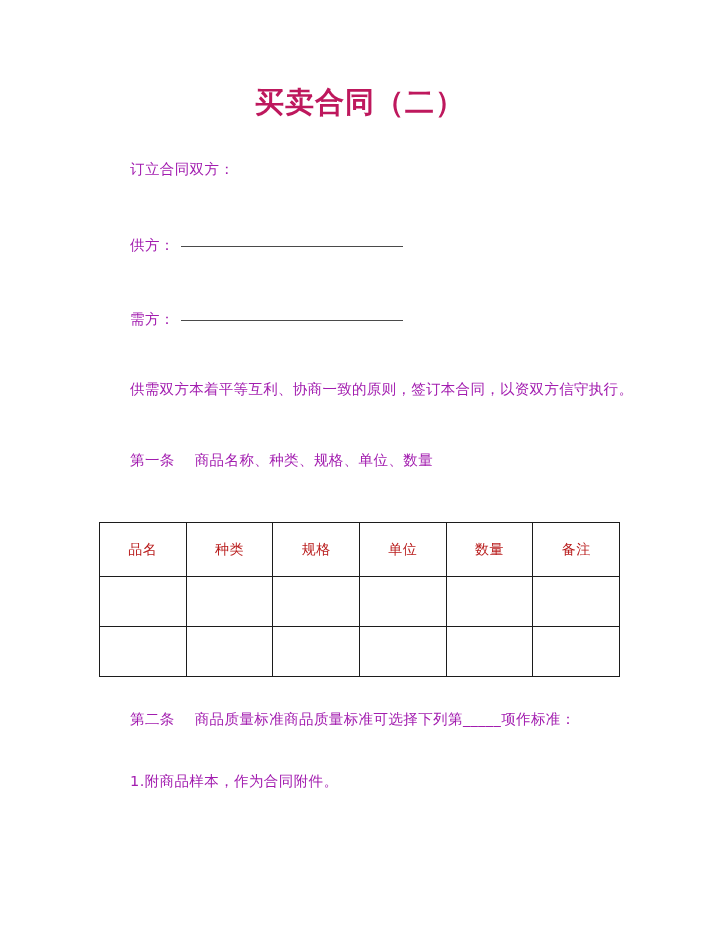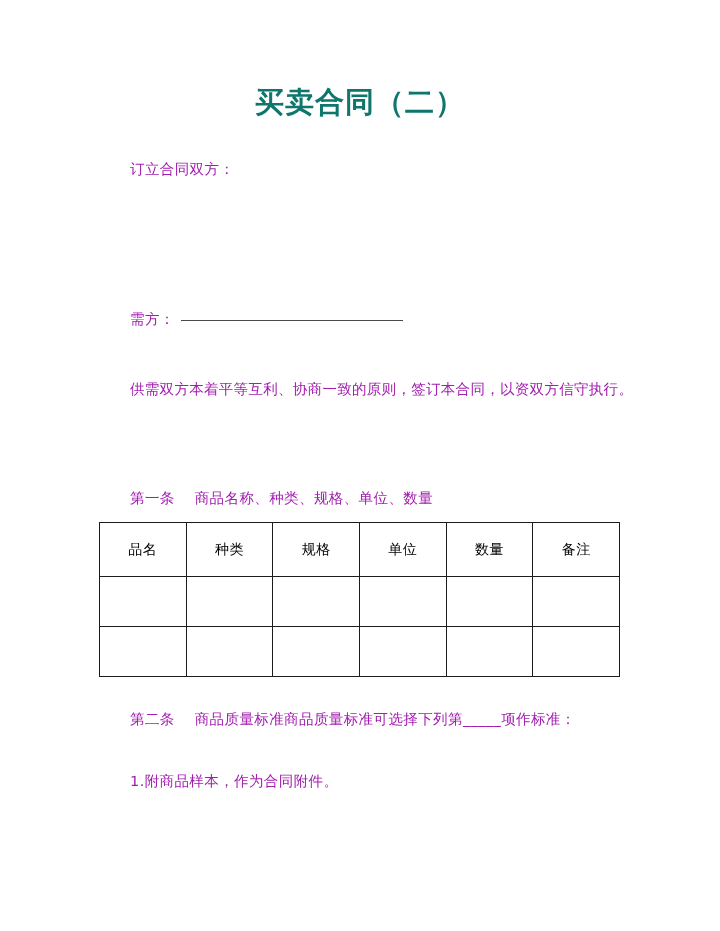--- a/index.html
+++ b/index.html
@@ -26,39 +26,39 @@
   .doc-title {
     position: absolute;
     top: 82px;
     left: 0;
     width: 720px;
     text-align: center;
     font-size: 29px;
     font-weight: bold;
     letter-spacing: 1px;
     line-height: 40px;
-    color: #0f766e;
+    color: #be185d;
   }
 
   
   .body-line {
     position: absolute;
     left: 130px;
     font-size: 14.5px;
     line-height: 22px;
     color: #a21caf;
     letter-spacing: 0.4px;
     white-space: nowrap;
   }
 
   .line-parties     { top: 158px; }
   .line-supplier    { top: 234px; }
   .line-buyer       { top: 308px; }
   .line-preamble    { top: 378px; letter-spacing: 0.3px; }
-  .line-article-one { top: 449px; margin-top: 38px; }
+  .line-article-one { top: 449px; }
   .line-article-two { top: 708px; }
   .line-item-one    { top: 770px; }
 
   
   .labeled-blank {
     display: flex;
     align-items: baseline;
   }
   .labeled-blank .field-label {
     flex: 0 0 auto;
@@ -92,35 +92,39 @@
   }
   .goods-table td,
   .goods-table th {
     border: 1.2px solid #1c1c1c;
     padding: 0;
     margin: 0;
     text-align: center;
     vertical-align: middle;
     font-weight: normal;
     font-size: 14px;
-    color: #000000;
+    color: #b91c1c;
     letter-spacing: 0.5px;
   }
   .goods-table thead th { height: 53px; }
   .goods-table tbody td { height: 49px; }
 </style>
 </head>
 <body>
 
 <div class="page">
 
   <div class="doc-title">买卖合同（二）</div>
 
   <div class="body-line line-parties">订立合同双方：</div>
 
+  <div class="body-line line-supplier labeled-blank">
+    <span class="field-label">供方：</span>
+    <span class="blank-rule"></span>
+  </div>
 
   <div class="body-line line-buyer labeled-blank">
     <span class="field-label">需方：</span>
     <span class="blank-rule"></span>
   </div>
 
   <div class="body-line line-preamble">供需双方本着平等互利、协商一致的原则，签订本合同，以资双方信守执行。</div>
 
   <div class="body-line line-article-one">
     <span>第一条</span><span class="article-gap"></span><span>商品名称、种类、规格、单位、数量</span>

